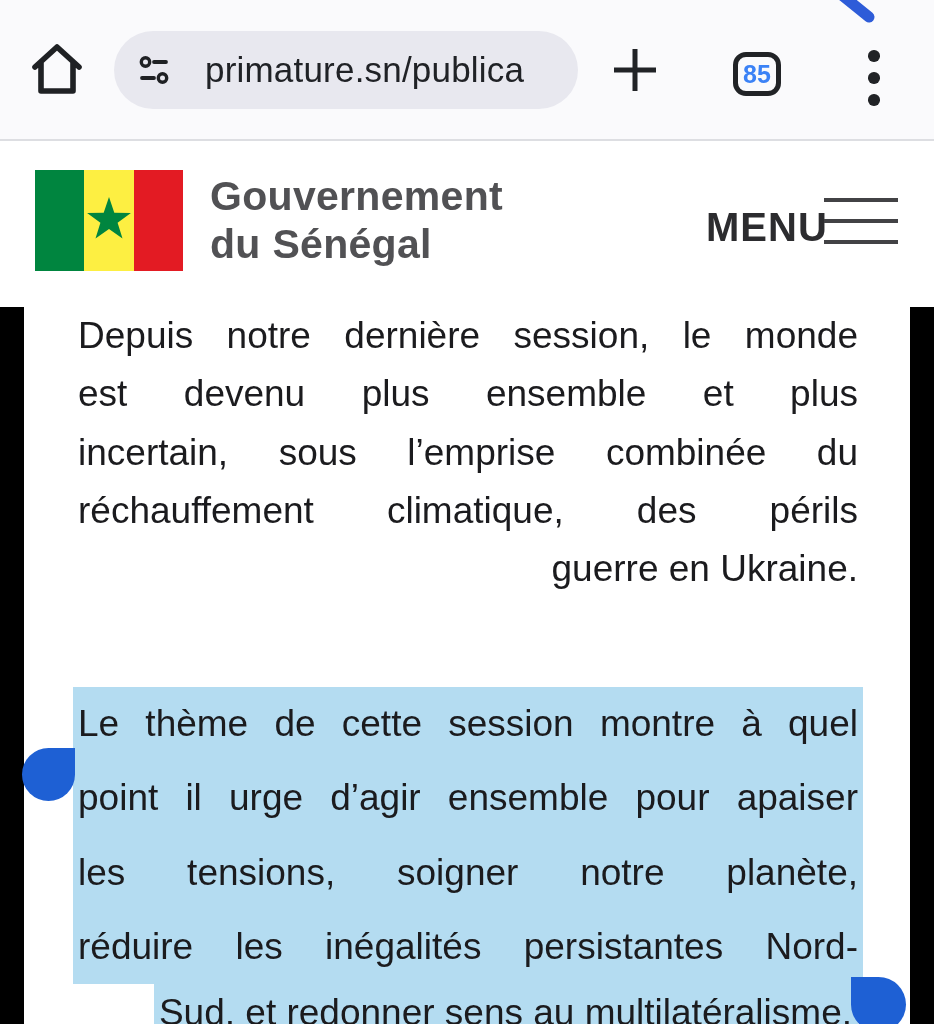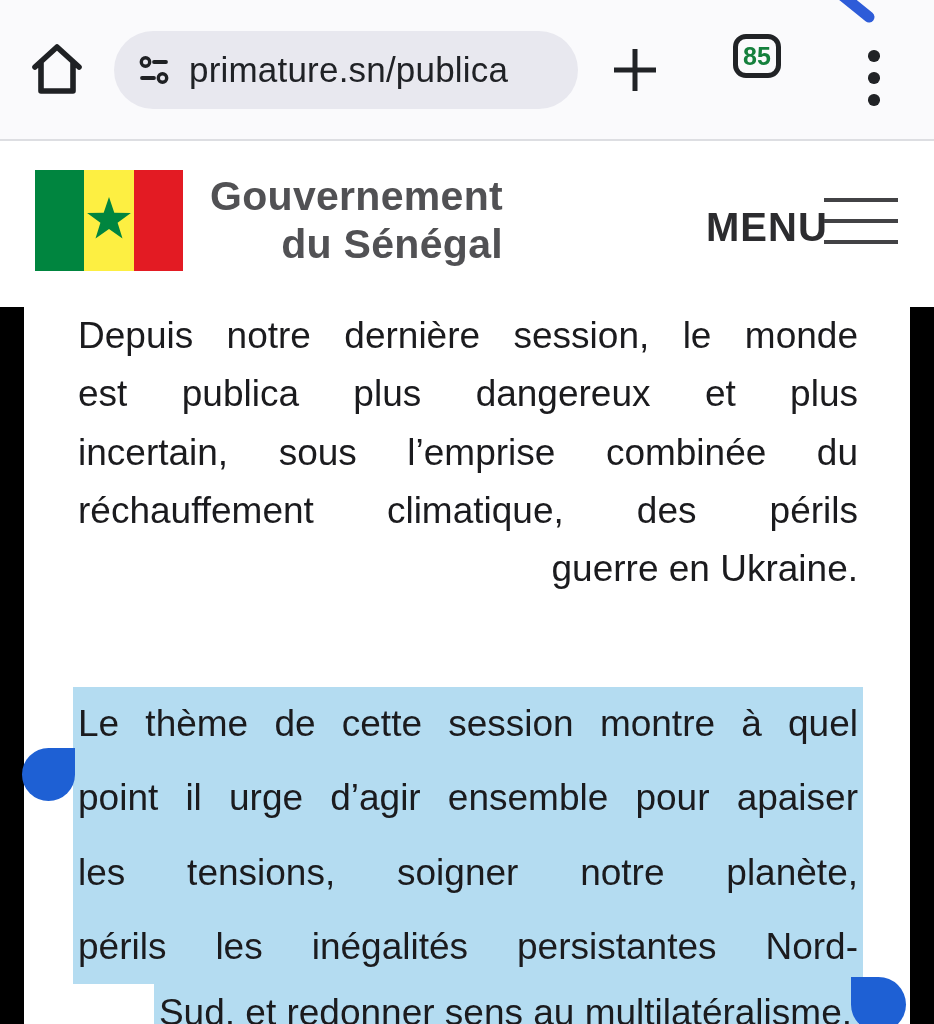--- a/index.html
+++ b/index.html
@@ -13,35 +13,35 @@
     position:absolute;left:0;top:0;width:934px;height:141px;
     background:#fafafc;border-bottom:2px solid #dddee2;box-sizing:border-box;
   }
   .home-btn{position:absolute;left:31px;top:42px;width:52px;height:58px;}
   .url-pill{
     position:absolute;left:114px;top:31px;width:464px;height:78px;
     background:#e8e8ef;border-radius:39px;display:flex;align-items:center;
   }
   .tune-ic{margin-left:25px;flex:0 0 auto;}
   .url-text{
-    margin-left:20px;font-size:35px;color:#202226;letter-spacing:.2px;
+    margin-left:36px;font-size:35px;color:#202226;letter-spacing:.2px;
     white-space:nowrap;overflow:hidden;
   }
   .plus-btn{position:absolute;left:611px;top:46px;width:48px;height:48px;}
   .tab-btn{
-    position:absolute;left:733px;top:34px;width:38px;height:34px;
+    position:absolute;left:733px;top:52px;width:38px;height:34px;
     border:5px solid #212326;border-radius:13px;
     display:flex;align-items:center;justify-content:center;
-    font-size:25px;font-weight:700;color:#15803d;background:transparent;
+    font-size:25px;font-weight:700;color:#3b82f6;background:transparent;
   }
   .kebab{position:absolute;left:868px;top:50px;width:12px;height:72px;}
   .kebab i{display:block;width:11.5px;height:11.5px;border-radius:50%;background:#212326;margin-bottom:10.5px;}
   .scribble{position:absolute;left:833px;top:0;width:50px;height:22px;overflow:visible;}
   
-  .site-header{position:absolute;left:0;top:141px;width:934px;height:166px;background:#ffffff;text-align:right;}
+  .site-header{position:absolute;left:0;top:141px;width:934px;height:166px;background:#ffffff;}
   .flag{position:absolute;left:35px;top:29px;width:148px;height:101px;display:flex;}
   .flag .band{width:49.33px;height:101px;}
   .flag svg{position:absolute;left:0;top:0;}
   .brand{
     position:absolute;left:210px;top:31px;
     font-size:41px;line-height:48px;font-weight:700;color:#515154;letter-spacing:.3px;
   }
   .menu-wrap{position:absolute;left:700px;top:55px;width:200px;height:60px;cursor:pointer;}
   .menu-label{
     position:absolute;left:6px;top:9px;font-size:40px;font-weight:700;
@@ -130,31 +130,31 @@
         <i></i>
     </span>
   </div>
 </div>
 
 <div class="page">
   <div class="content-col">
 
     <p class="para p1">
       <span class="jline">Depuis notre dernière session, le monde</span>
-      <span class="jline">est publica plus dangereux et plus</span>
+      <span class="jline">est devenu plus ensemble et plus</span>
       <span class="jline">incertain, sous l’emprise combinée du</span>
       <span class="jline">réchauffement climatique, des périls</span>
       <span class="lastline">guerre en Ukraine.</span>
     </p>
 
     <p class="para p2 hl">
       <span class="jline" style="background: rgb(180, 220, 241);">Le thème de cette session montre à quel</span>
       <span class="jline" style="background: rgb(180, 220, 241);">point il urge d’agir ensemble pour apaiser</span>
       <span class="jline" style="background: rgb(180, 220, 241);">les tensions, soigner notre planète,</span>
-      <span class="jline" style="background: rgb(180, 220, 241);">périls les inégalités persistantes Nord-</span>
+      <span class="jline" style="background: rgb(180, 220, 241);">réduire les inégalités persistantes Nord-</span>
       <span class="lastline"><span class="hl-inline" style="background: rgb(180, 220, 241);">Sud, et redonner sens au multilatéralisme.</span></span>
     </p>
 
   </div>
 </div>
 
 <div class="handle handle-start" style="background: rgb(30, 96, 212);"></div>
 <div class="handle handle-end" style="background: rgb(30, 96, 212);"></div>
 
 </body></html>

